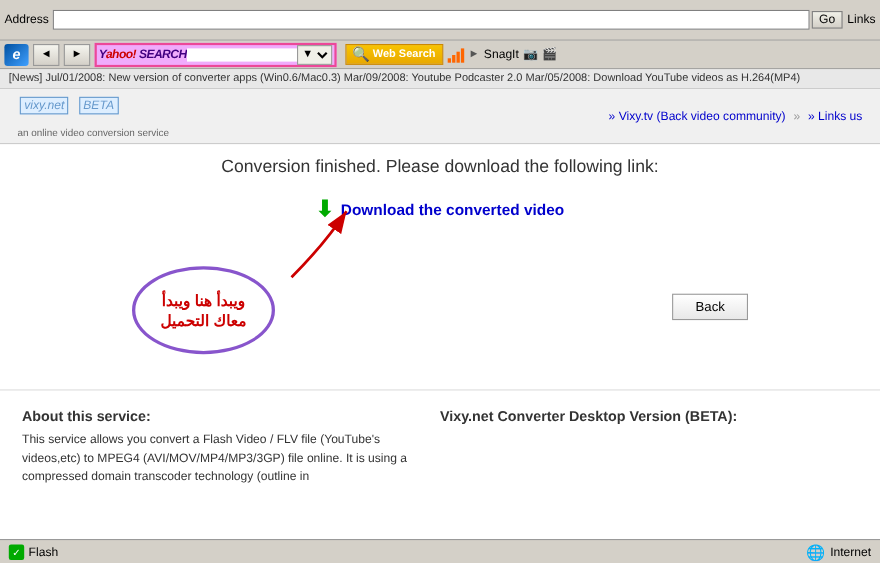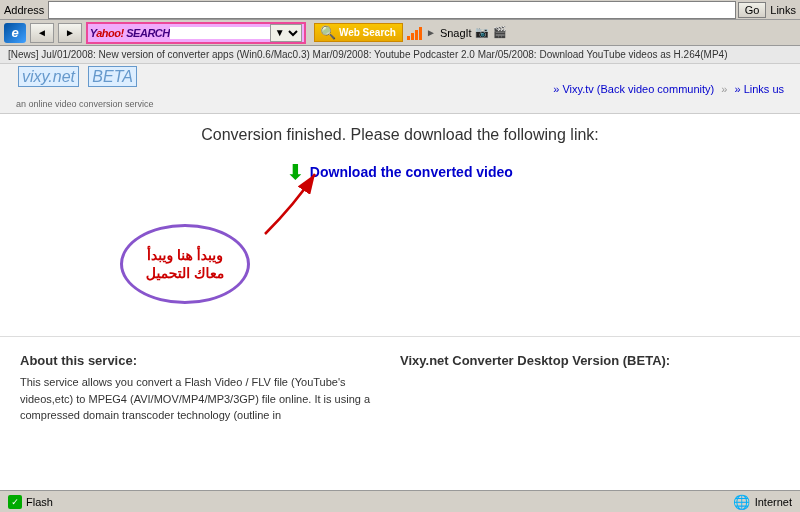--- a/index.html
+++ b/index.html
@@ -1,17 +1,17 @@
 <!DOCTYPE html>
 <html><head>
   <meta charset="utf-8">
   <style>
     * { margin: 0; padding: 0; box-sizing: border-box; }
     body { width: 800px; height: 512px; overflow: hidden; font-family: Arial, sans-serif; font-size: 12px; background: #fff; }
-    .address-bar { display: flex; align-items: center; background: #d4d0c8; padding: 2px 4px; height: 20px; border-bottom: 1px solid #999; }
+    .address-bar { display: flex; align-items: center; background: #d4d0c8; padding: 2px 4px; height: 37px; border-bottom: 1px solid #999; }
     .address-label { font-size: 11px; color: #000; margin-right: 4px; }
     .address-input { flex: 1; height: 18px; border: 1px solid #808080; background: #fff; font-size: 11px; padding: 0 4px; }
     .go-btn { background: linear-gradient(to bottom, #f0f0e8, #d4d0c8); border: 1px solid #808080; font-size: 11px; padding: 1px 6px; margin-left: 2px; cursor: pointer; color: #000; }
     .links-btn { background: transparent; border: none; font-size: 11px; margin-left: 4px; color: #000; cursor: pointer; }
 
     .toolbar { display: flex; align-items: center; background: #d4d0c8; padding: 2px 4px; height: 26px; border-bottom: 1px solid #999; gap: 4px; }
     .ie-logo { width: 22px; height: 20px; border-radius: 3px; background: linear-gradient(135deg, #0050a0, #40a0ff); display: flex; align-items: center; justify-content: center; font-size: 13px; color: #fff; font-style: italic; font-weight: bold; }
     .nav-btn { background: linear-gradient(to bottom, #f5f5ef, #d4d0c8); border: 1px solid #999; font-size: 10px; padding: 2px 6px; cursor: pointer; height: 20px; }
     .search-box { display: flex; align-items: center; background: #f0abfc; border: 2px solid #ec4899; height: 22px; padding: 0 2px; }
     .yahoo-logo { font-size: 11px; font-weight: bold; color: #400080; letter-spacing: -0.5px; font-style: italic; }
@@ -24,21 +24,21 @@
 
     .news-bar { background: #e8e8e8; border-bottom: 1px solid #ccc; padding: 2px 8px; font-size: 10px; color: #333; white-space: nowrap; overflow: hidden; text-overflow: ellipsis; height: 18px; display: flex; align-items: center; }
 
     
     .page { background: #fff; height: calc(512px - 22px - 26px - 18px - 22px - 22px); overflow-y: auto; }
 
     
     .site-header { background: #f0f0f0; border-bottom: 1px solid #ccc; padding: 6px 16px; display: flex; align-items: center; justify-content: space-between; height: 50px; }
     .site-logo { display: flex; flex-direction: column; }
     .logo-title { font-size: 26px; font-weight: bold; color: #336699; font-style: italic; }
-    .logo-title span { font-size: 16px; font-weight: normal; color: #6699cc; background: #ddeeff; padding: 1px 3px; border: 1px solid #6699cc; margin-left: 2px; vertical-align: super; text-align: right; }
+    .logo-title span { font-size: 11px; font-weight: normal; color: #6699cc; background: #ddeeff; padding: 1px 3px; border: 1px solid #6699cc; margin-left: 2px; vertical-align: super; text-align: right; }
     .logo-subtitle { font-size: 9px; color: #666; }
     .header-links { font-size: 11px; color: #666; }
     .header-links a { color: #0000cc; text-decoration: none; }
     .header-sep { color: #999; margin: 0 4px; }
 
     
     .main-content { padding: 12px 40px; text-align: center; }
     .conversion-msg { font-size: 16px; color: #333; margin-bottom: 16px; }
     .download-link { display: inline-flex; align-items: center; gap: 6px; color: #0000cc; text-decoration: none; font-size: 14px; font-weight: bold; margin-bottom: 20px; }
     .download-icon { color: #00aa00; font-size: 20px; }
@@ -144,20 +144,21 @@
 
       <svg class="arrow-svg" width="120" height="80" style="position:absolute; left:195px; top:-50px;">
         <defs>
           <marker id="arrowhead" markerWidth="8" markerHeight="6" refX="8" refY="3" orient="auto">
             <polygon points="0 0, 8 3, 0 6" fill="#cc0000"></polygon>
           </marker>
         </defs>
         <path d="M 30 70 Q 60 40 80 10" stroke="#cc0000" stroke-width="2.5" fill="none" marker-end="url(#arrowhead)"></path>
       </svg>
 
+      <button class="back-btn">Back</button>
     </div>
   </div>
 
   <div class="about-section">
     <div class="about-col">
       <div class="about-title">About this service:</div>
       <div class="about-text">This service allows you convert a Flash Video / FLV file (YouTube's videos,etc) to MPEG4 (AVI/MOV/MP4/MP3/3GP) file online. It is using a compressed domain transcoder technology (outline in</div>
     </div>
     <div class="about-col">
       <div class="about-title">Vixy.net Converter Desktop Version (BETA):</div>

